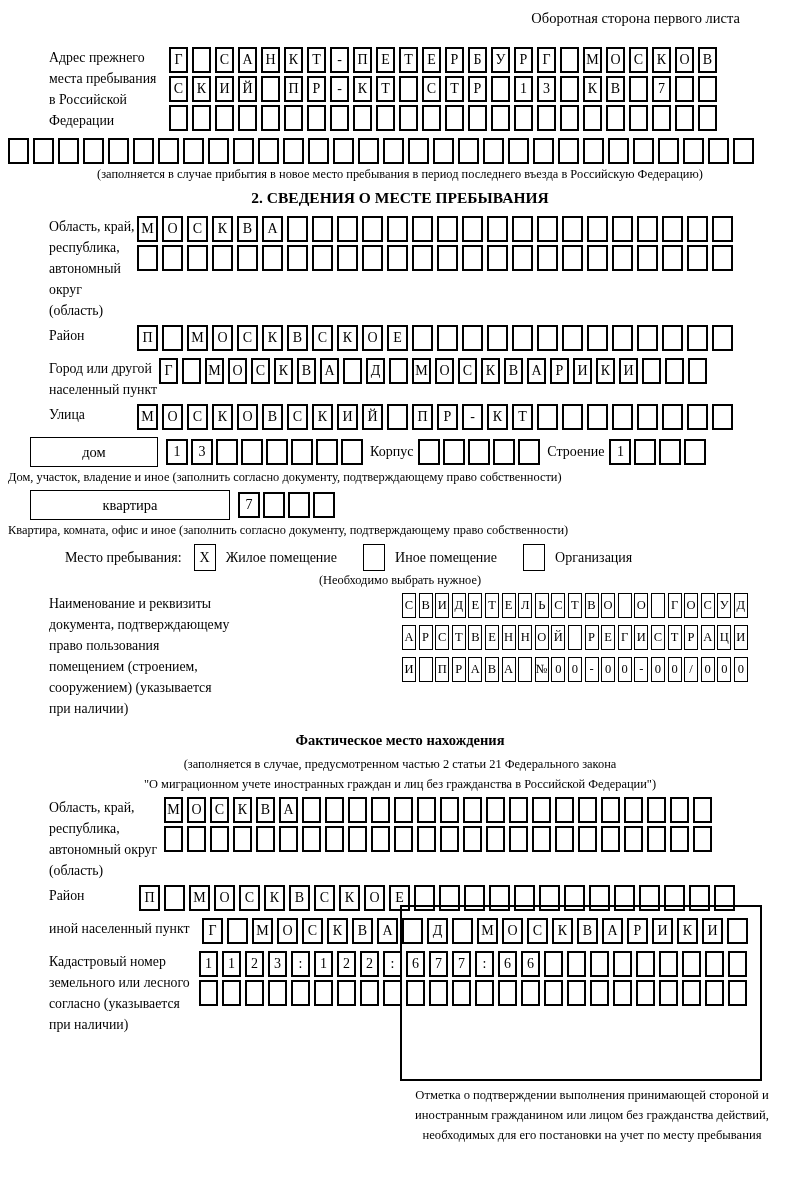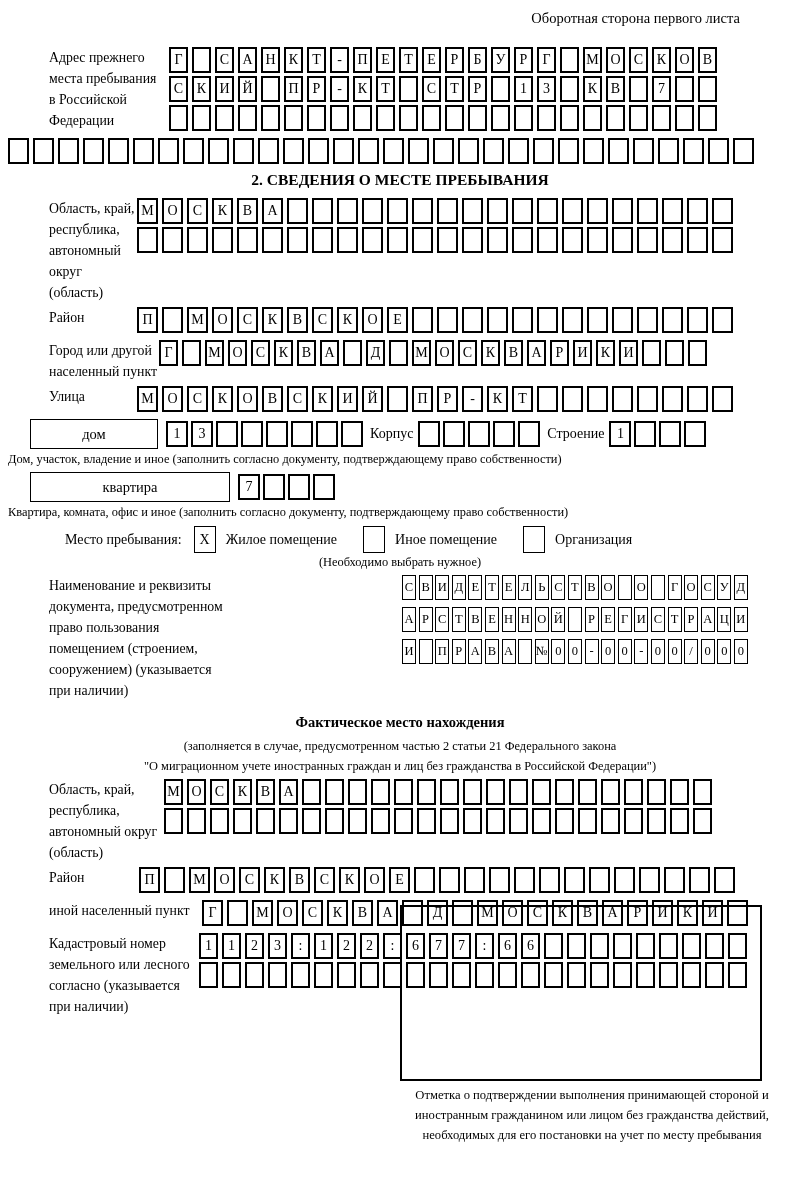--- a/index.html
+++ b/index.html
@@ -166,20 +166,21 @@
       <span class="cell"></span>
       <span class="cell"></span>
       <span class="cell"></span>
       <span class="cell"></span>
       <span class="cell"></span>
       <span class="cell"></span>
       <span class="cell"></span>
       <span class="cell"></span>
       <span class="cell"></span>
     </div>
+  <div class="note center">(заполняется в случае прибытия в новое место пребывания в период последнего въезда в Российскую Федерацию)</div>
 
   <div class="sec-title">2. СВЕДЕНИЯ О МЕСТЕ ПРЕБЫВАНИЯ</div>
 
   <div class="field">
     <div class="label w88">
         <div>Область, край,</div>
         <div>республика,</div>
         <div>автономный</div>
         <div>округ (область)</div>
       </div>
@@ -380,21 +381,21 @@
     <span class="cb"></span>
     <span class="opt">Иное помещение</span>
     <span class="cb"></span>
     <span class="opt">Организация</span>
   </div>
   <div class="note center">(Необходимо выбрать нужное)</div>
 
   <div class="field doc-field">
     <div class="label w345">
         <div>Наименование и реквизиты</div>
-        <div>документа, предусмотренном</div>
+        <div>документа, подтверждающему</div>
         <div>право пользования</div>
         <div>помещением (строением,</div>
         <div>сооружением) (указывается</div>
         <div>при наличии)</div>
       </div>
     <div class="rows">
       <div class="cells sm">
           <span class="cell">С</span>
           <span class="cell">В</span>
           <span class="cell">И</span>

